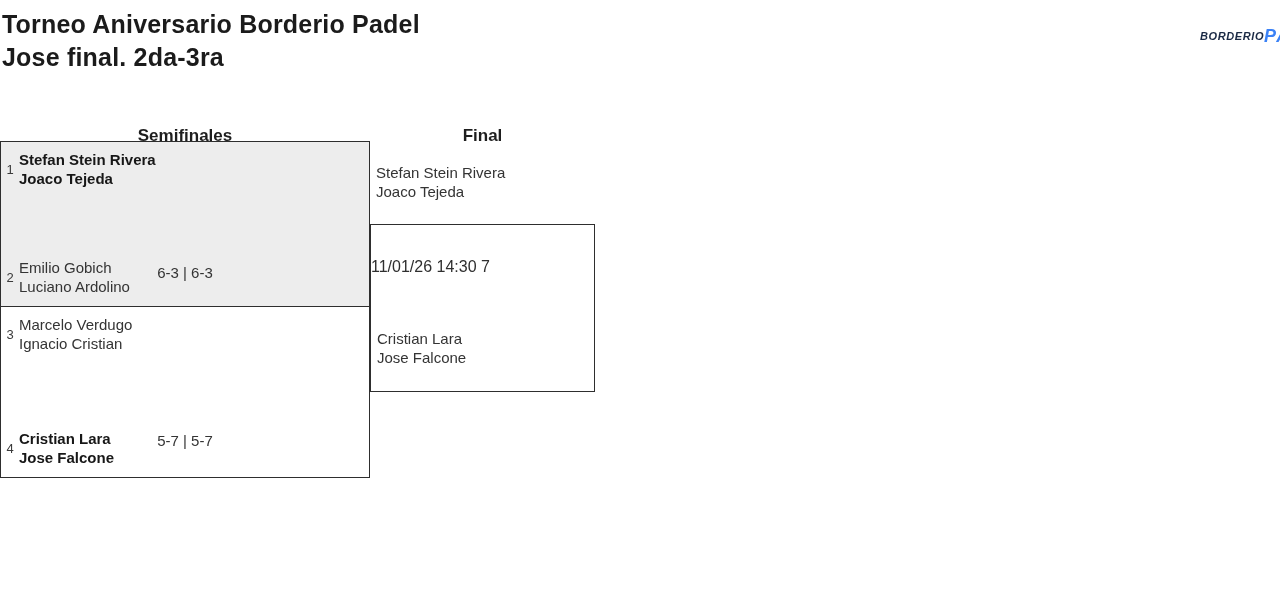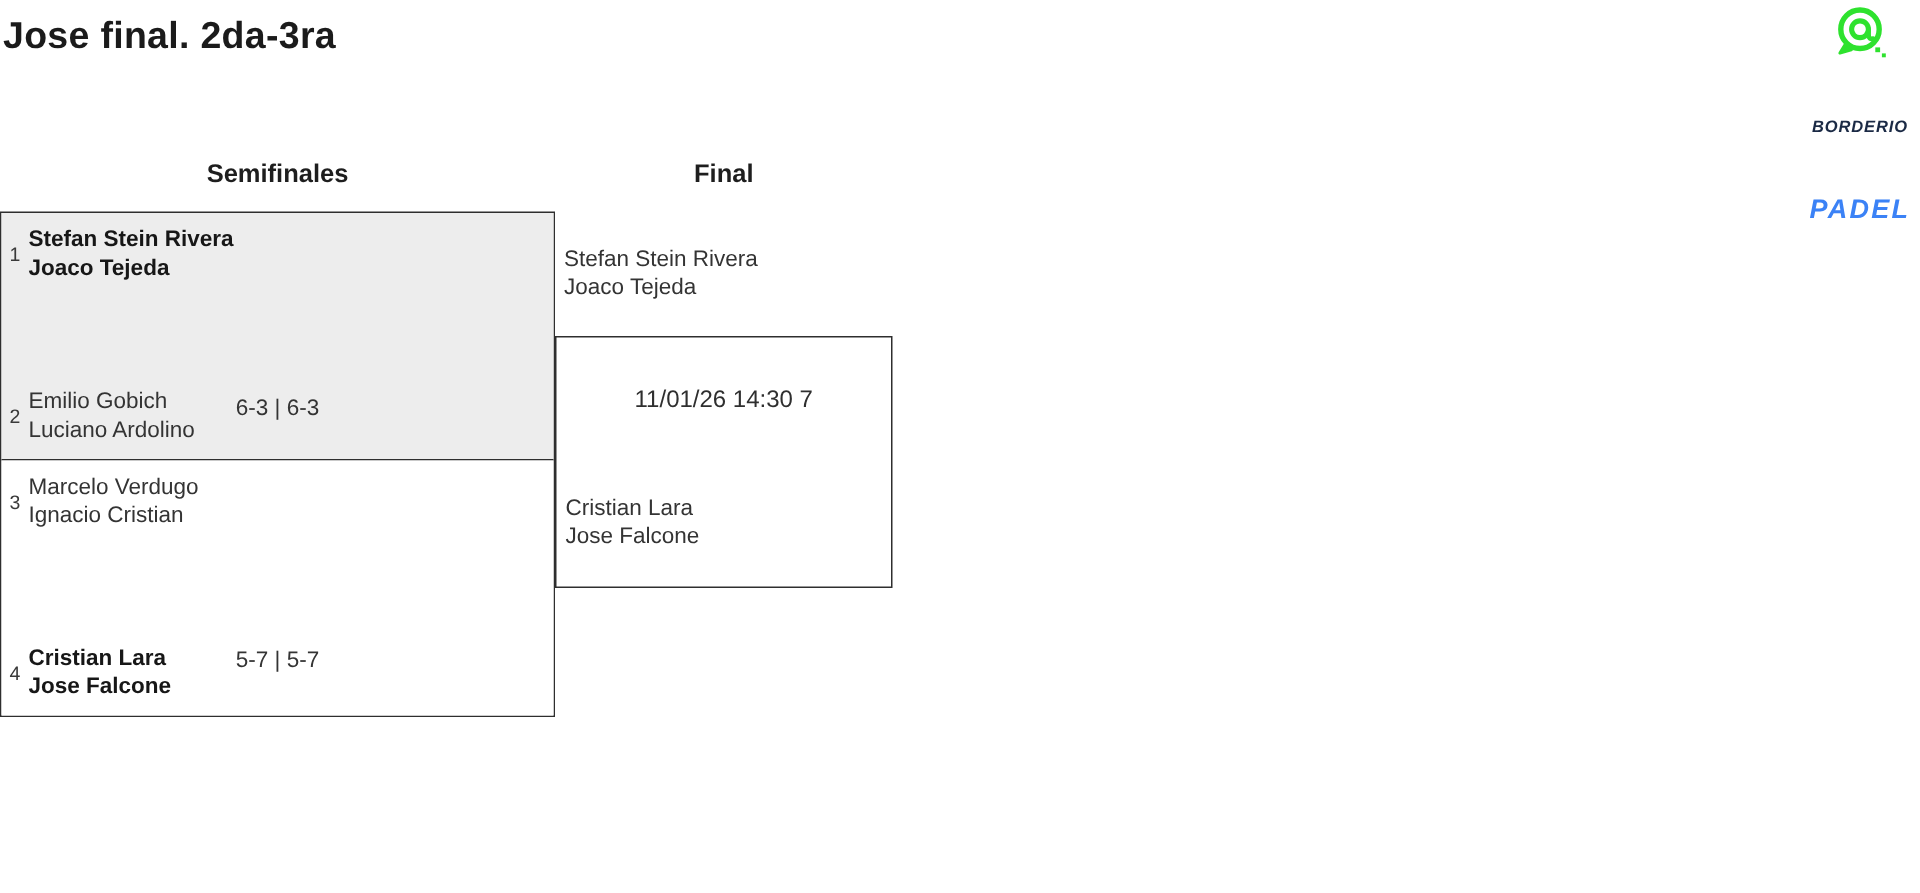--- a/index.html
+++ b/index.html
@@ -13,37 +13,37 @@
   }
 
   
   .title-block { position: absolute; left: 2px; top: 8px; }
   .title-line {
     font-size: 25px; font-weight: 700; line-height: 33px;
     color: #1b1b1b; letter-spacing: 0.2px;
   }
 
   
-  .brand { position: absolute; left: 1200px; top: 3px; width: 80px;
-           display: flex; flex-direction: column; align-items: center; gap: 40px; }
+  .brand { position: absolute; left: 1200px; top: 18px; width: 80px;
+           display: flex; flex-direction: row; align-items: center; }
   .brand-icon { width: 36px; height: 36px; display: block; }
   .brand-name {
     font-size: 11px; font-weight: 800; font-style: italic;
     color: #1b2a45; letter-spacing: 0.6px; line-height: 11px; margin-top: 1px;
     white-space: nowrap;
   }
   .brand-sub {
     font-size: 18px; font-weight: 800; font-style: italic;
     color: #3b82f6; letter-spacing: 1.5px; line-height: 17px;
     white-space: nowrap;
   }
 
   
   .round-header {
-    position: absolute; top: 106px; text-align: center;
+    position: absolute; top: 126px; text-align: center;
     font-size: 17px; font-weight: 700; color: #1e1e1e;
   }
   .round-header.semis { left: 0; width: 370px; }
   .round-header.final-h { left: 370px; width: 225px; }
 
   .sf-wrapper {
     position: absolute; left: 0; top: 141px; width: 370px;
     border: 1px solid #2e2e2e;
   }
   .match { position: relative; }
@@ -74,31 +74,32 @@
     position: absolute; left: 376px; top: 163px;
     font-size: 15px; line-height: 19px; color: #343434;
   }
   .final-box {
     position: absolute; left: 370px; top: 224px;
     width: 225px; height: 168px;
     border: 1px solid #2e2e2e; background: #ffffff;
   }
   .schedule {
     position: absolute; left: 0; right: 0; top: 33px;
-    text-align: center; font-size: 16px; color: #2f2f2f;
+    font-size: 16px; color: #2f2f2f;
   }
   .final-team-bottom {
     position: absolute; left: 6px; bottom: 24px;
     font-size: 15px; line-height: 19px; color: #343434;
   }
 </style>
 </head>
 <body>
 
 <div class="title-block">
+  <div class="title-line">Torneo Aniversario Borderio Padel</div>
   <div class="title-line">Jose final. 2da-3ra</div>
 </div>
 
 <div class="brand">
   <svg class="brand-icon" viewBox="0 0 36 36" aria-hidden="true">
     <circle cx="18" cy="16.5" r="12.8" fill="none" stroke="#2ee22e" stroke-width="3.6"></circle>
     <path d="M 8.8 25.5 L 4.6 32.4 L 12.2 30.2 Z" fill="#2ee22e" stroke="#2ee22e" stroke-width="2" stroke-linejoin="round"></path>
     <circle cx="18" cy="16.5" r="5.6" fill="none" stroke="#2ee22e" stroke-width="3.4"></circle>
     <path d="M 23.7 16.5 v 4.2 q 0.2 2.6 3 2.1" fill="none" stroke="#2ee22e" stroke-width="3.2" stroke-linecap="round"></path>
     <rect x="28.2" y="28.6" width="3.2" height="3.2" fill="#2ee22e"></rect>

